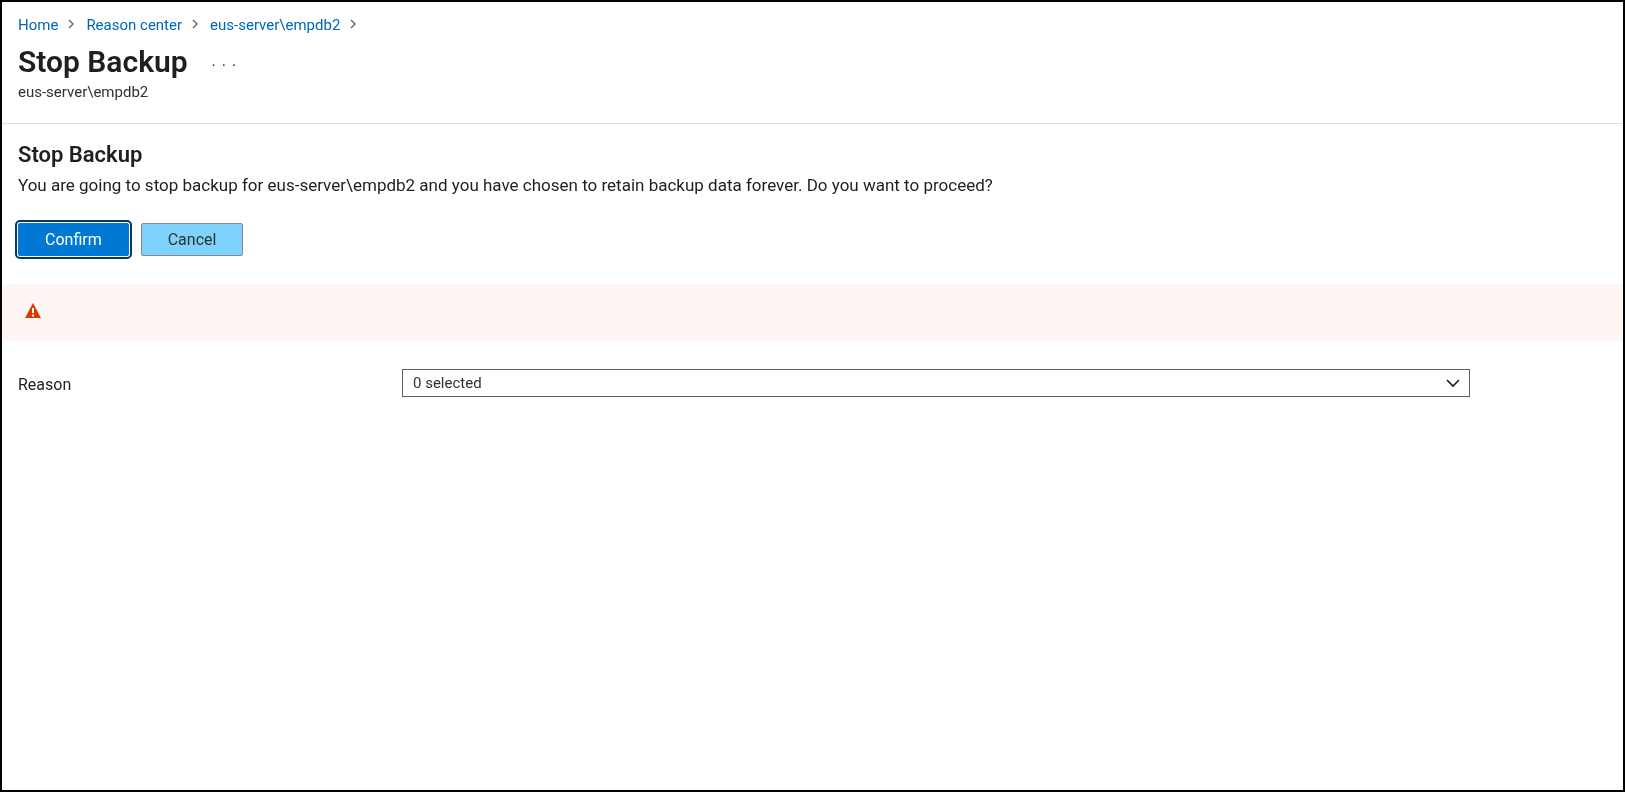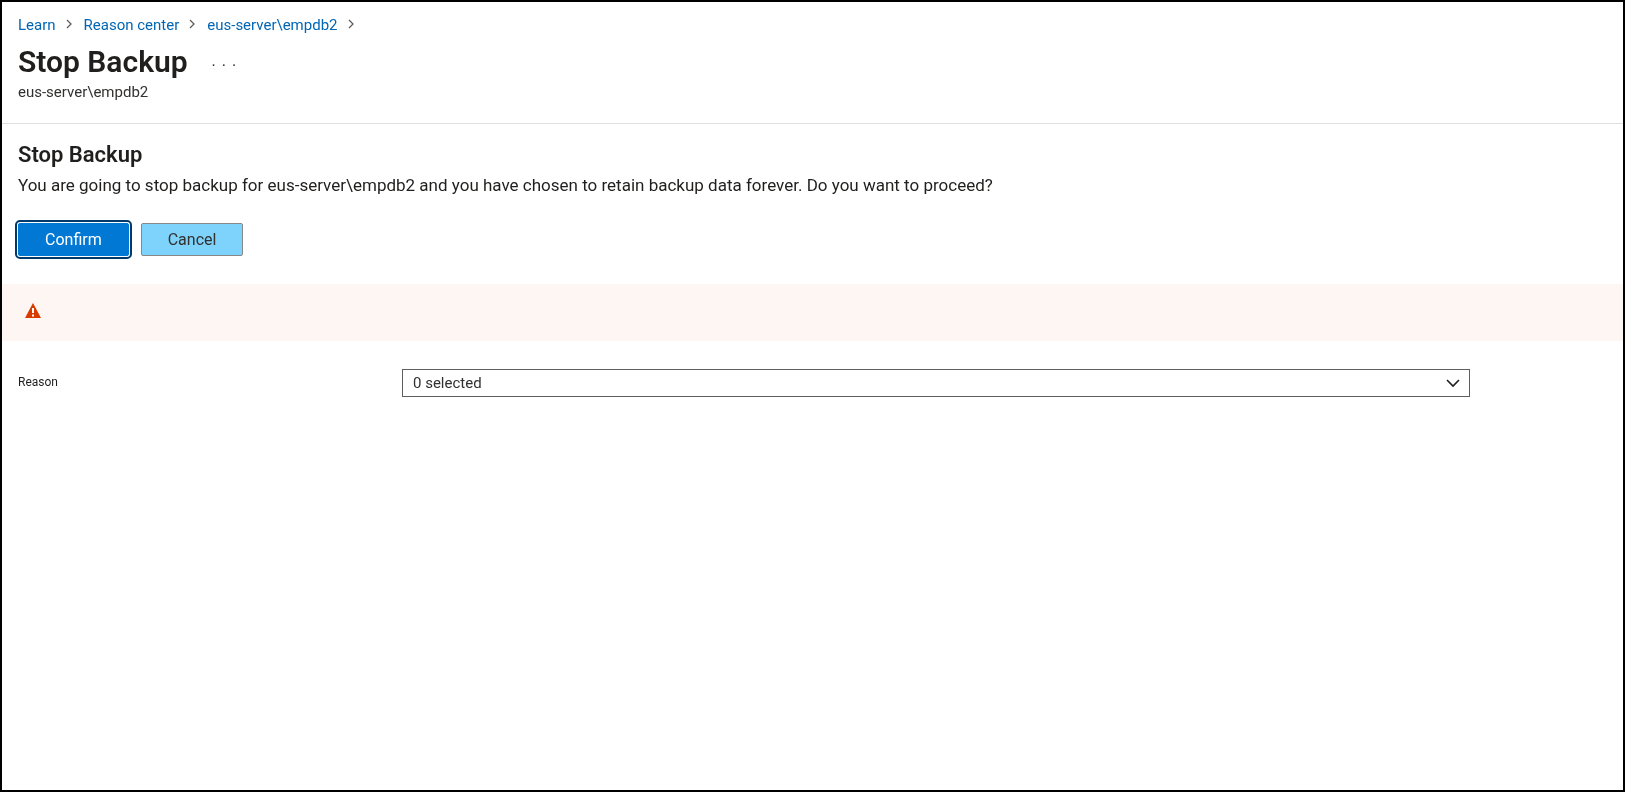--- a/index.html
+++ b/index.html
@@ -115,21 +115,21 @@
       color: #0066b4;
       text-decoration: none;
     }
     .form-row {
       display: flex;
       align-items: flex-start;
       margin-bottom: 24px;
     }
     .form-label {
       width: 384px;
-      font-size: 12px;
+      font-size: 16px;
       color: #201f1e;
       padding-top: 6px;
     }
     .form-control-wrap {
       flex: 1;
       max-width: 1068px;
       position: relative;
     }
     .dropdown {
       width: 100%;
@@ -165,21 +165,21 @@
       position: absolute;
       right: 10px;
       top: 10px;
       pointer-events: none;
     }
   </style>
 </head>
 <body>
 
 <nav class="breadcrumb">
-  <a href="#">Learn</a>
+  <a href="#">Home</a>
   <span class="chev">
     <svg width="8" height="10" viewBox="0 0 8 10">
         <path d="M1 1 L5 5 L1 9" stroke="#605e5c" stroke-width="1.3" fill="none"></path>
       </svg>
   </span>
   <a href="#">Reason center</a>
   <span class="chev">
     <svg width="8" height="10" viewBox="0 0 8 10">
         <path d="M1 1 L5 5 L1 9" stroke="#605e5c" stroke-width="1.3" fill="none"></path>
       </svg>

